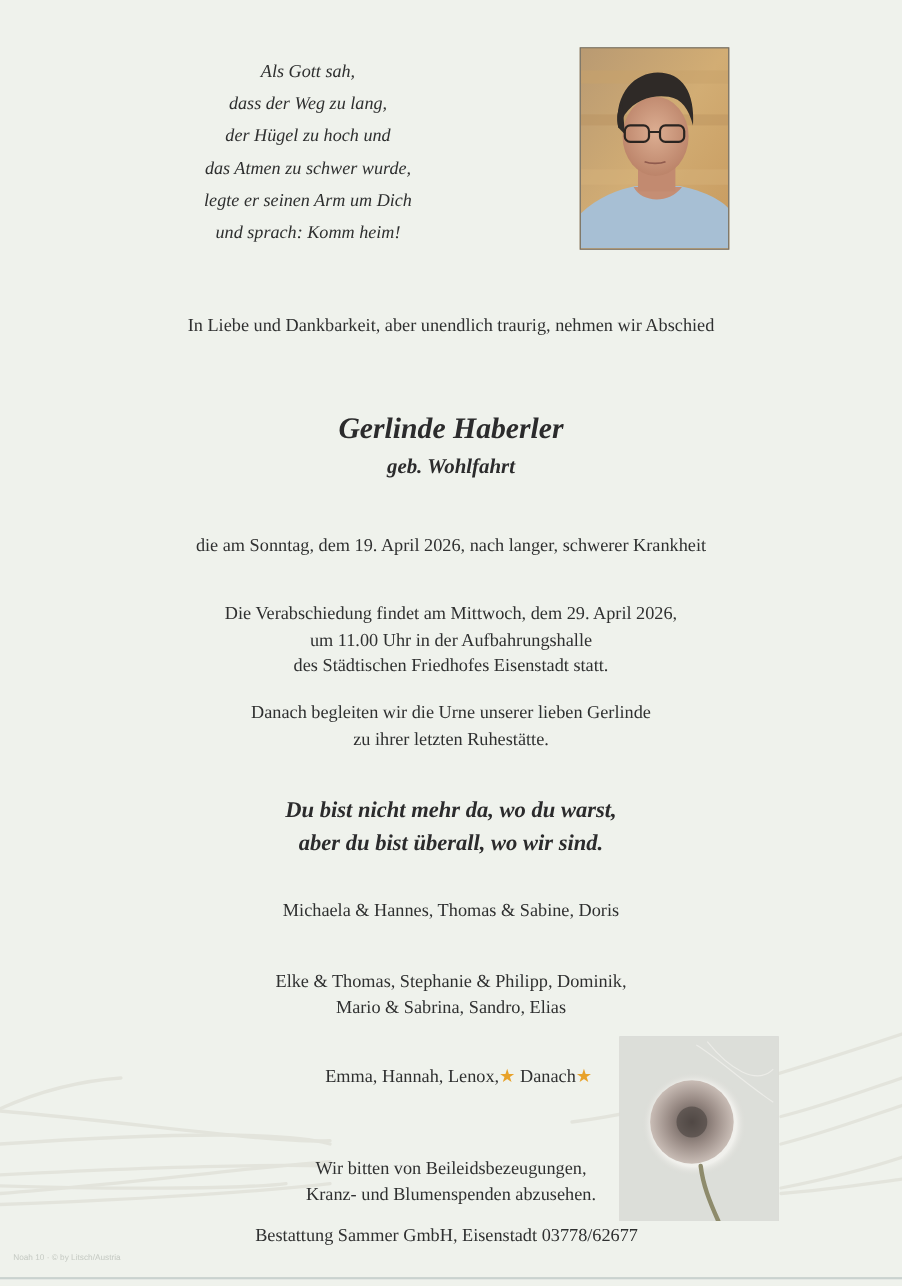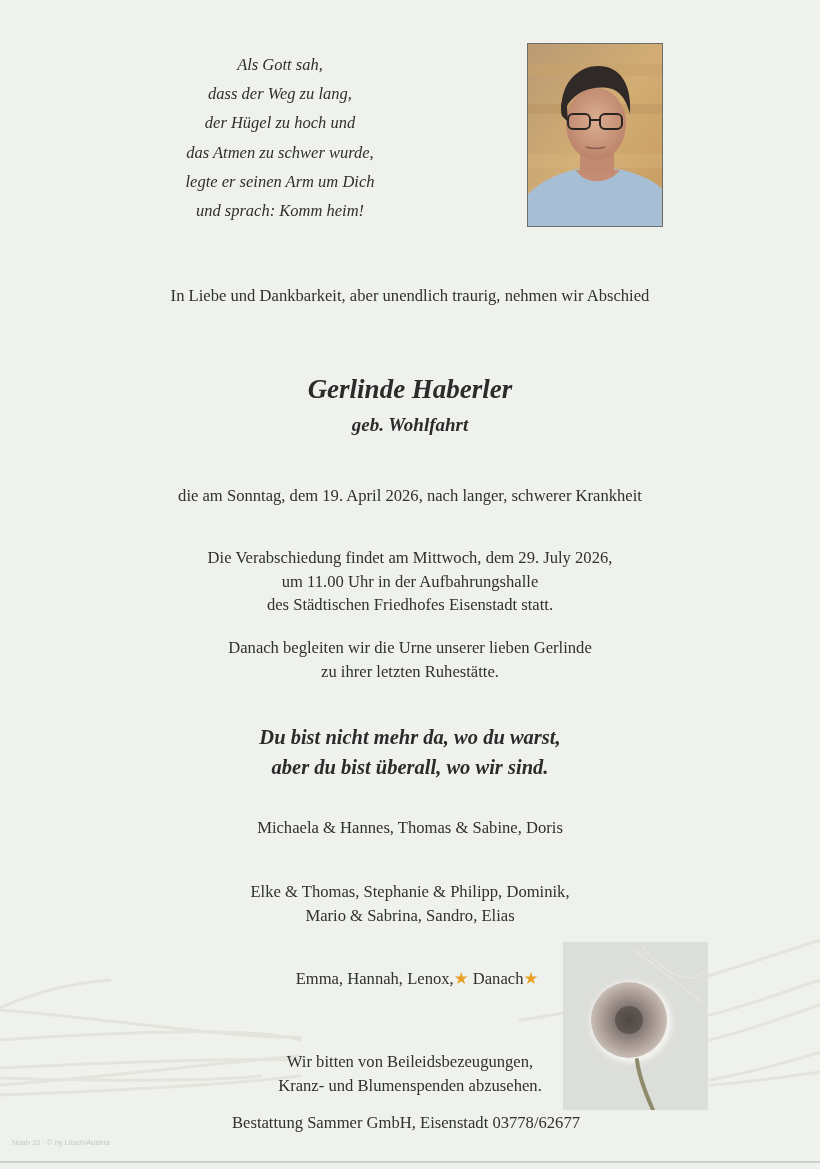--- a/index.html
+++ b/index.html
@@ -198,21 +198,21 @@
   </div>
 
   <div class="name">Gerlinde Haberler</div>
   <div class="maiden">geb. Wohlfahrt</div>
 
   <div class="block" style="top:484px;">
     <div>die am Sonntag, dem 19. April 2026, nach langer, schwerer Krankheit</div>
   </div>
 
   <div class="block" style="top:546px;">
-    <div>Die Verabschiedung findet am Mittwoch, dem 29. July 2026,</div>
+    <div>Die Verabschiedung findet am Mittwoch, dem 29. April 2026,</div>
     <div>um 11.00 Uhr in der Aufbahrungshalle</div>
     <div>des Städtischen Friedhofes Eisenstadt statt.</div>
   </div>
 
   <div class="block" style="top:636px;">
     <div>Danach begleiten wir die Urne unserer lieben Gerlinde</div>
     <div>zu ihrer letzten Ruhestätte.</div>
   </div>
 
   <div class="quote">

